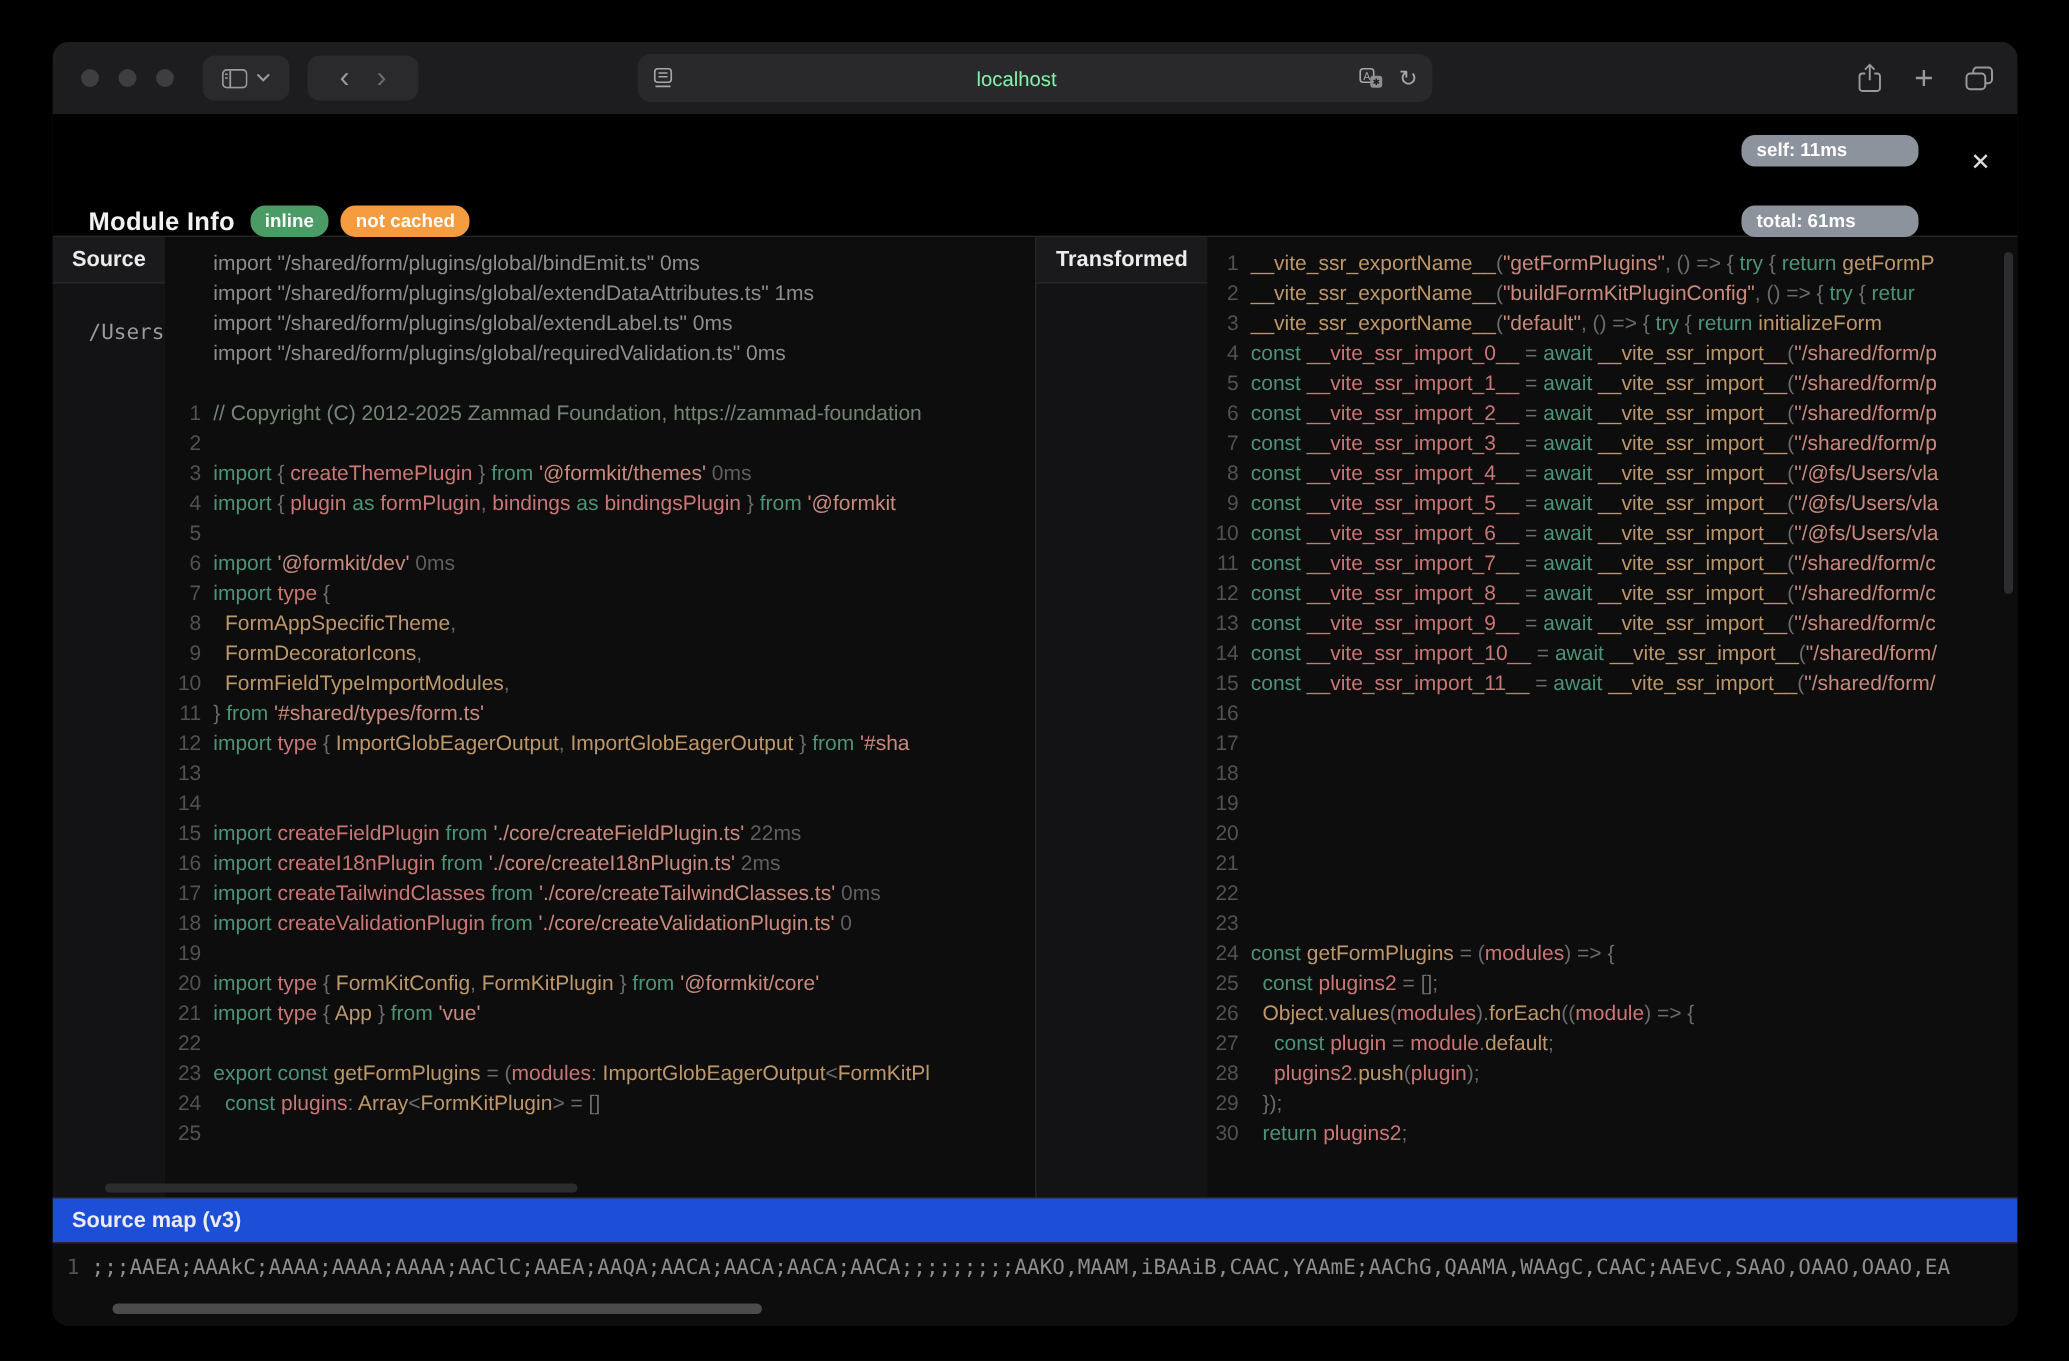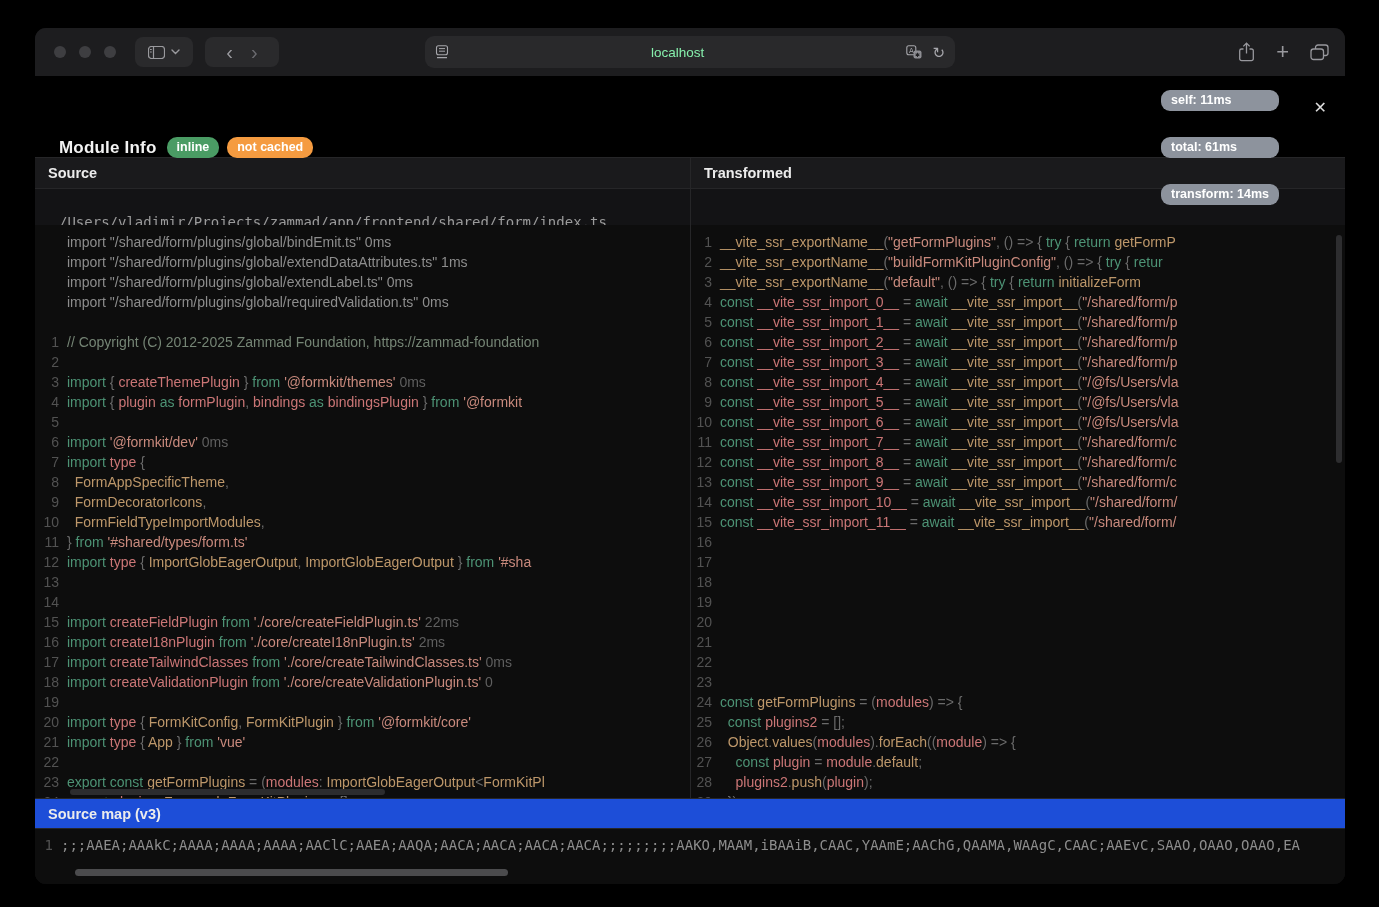--- a/index.html
+++ b/index.html
@@ -34,21 +34,21 @@
   .badge { border-radius:10px; padding:3px 10px 4px; font-size:12.5px; font-weight:700; color:#fff;text-align:center; }
   .timings { margin-left:auto; margin-right:42px; display:flex; gap:26px;flex-direction:column; }
   .pill { background:#8d939d; border-radius:9px; padding:3px 10px 4px;
           font-size:12.5px; font-weight:700; color:#fff; white-space:nowrap; }
   .close-btn { position:absolute; right:18px; top:22px; color:#dcdcdc; font-size:16px; }
   .mod-path { margin-top:9px; font-family:"DejaVu Sans Mono", monospace;
               font-size:14px; color:#9b9b9b; white-space:nowrap; }
 
   
   .panels { display:flex; height:641px; border-top:1px solid #262628; }
-  .panel { display:flex; flex-direction:column;gap:36px; }
+  .panel { display:flex; flex-direction:row; }
   .panel-src { width:655px; flex:none; }
   .panel-tf { flex:1; border-left:1px solid #262628; }
   .panel-head { height:31px; line-height:30px; padding:0 13px; background:#1a1a1c;
                 border-bottom:1px solid #262628; font-size:14.5px; font-weight:700; color:#ececec; }
   .code { position:relative; flex:1; background:#0d0d0d; overflow:hidden; padding-top:7px;
           font-family:Liberation Sans, sans-serif; font-size:14px; line-height:20px; }
   .cl { display:flex; height:20px; white-space:pre; }
   .ln { flex:none; text-align:right; color:#525252; }
   .panel-src .ln { width:24px; margin-right:8px; }
   .panel-tf .ln { width:21px; margin-right:8px; }
@@ -197,21 +197,21 @@
           <div class="cl"><span class="ln">14</span></div>
           <div class="cl"><span class="ln">15</span><span class="ct"><span class="tk-k">import </span><span class="tk-r">createFieldPlugin </span><span class="tk-k">from </span><span class="tk-s">'./core/createFieldPlugin.ts'</span><span class="tk-d"> 22ms</span></span></div>
           <div class="cl"><span class="ln">16</span><span class="ct"><span class="tk-k">import </span><span class="tk-r">createI18nPlugin </span><span class="tk-k">from </span><span class="tk-s">'./core/createI18nPlugin.ts'</span><span class="tk-d"> 2ms</span></span></div>
           <div class="cl"><span class="ln">17</span><span class="ct"><span class="tk-k">import </span><span class="tk-r">createTailwindClasses </span><span class="tk-k">from </span><span class="tk-s">'./core/createTailwindClasses.ts'</span><span class="tk-d"> 0ms</span></span></div>
           <div class="cl"><span class="ln">18</span><span class="ct"><span class="tk-k">import </span><span class="tk-r">createValidationPlugin </span><span class="tk-k">from </span><span class="tk-s">'./core/createValidationPlugin.ts'</span><span class="tk-d"> 0</span></span></div>
           <div class="cl"><span class="ln">19</span><span class="ct"></span></div>
           <div class="cl"><span class="ln">20</span><span class="ct"><span class="tk-k">import </span><span class="tk-r">type </span><span class="tk-p">{ </span><span class="tk-t">FormKitConfig</span><span class="tk-p">, </span><span class="tk-t">FormKitPlugin</span><span class="tk-p"> } </span><span class="tk-k">from </span><span class="tk-s">'@formkit/core'</span></span></div>
           <div class="cl"><span class="ln">21</span><span class="ct"><span class="tk-k">import </span><span class="tk-r">type </span><span class="tk-p">{ </span><span class="tk-t">App</span><span class="tk-p"> } </span><span class="tk-k">from </span><span class="tk-s">'vue'</span></span></div>
           <div class="cl"><span class="ln">22</span><span class="ct"></span></div>
           <div class="cl"><span class="ln">23</span><span class="ct"><span class="tk-k">export const </span><span class="tk-t">getFormPlugins</span><span class="tk-p"> = (</span><span class="tk-r">modules</span><span class="tk-p">: </span><span class="tk-t">ImportGlobEagerOutput</span><span class="tk-p">&lt;</span><span class="tk-t">FormKitPl</span></span></div>
-          <div class="cl"><span class="ln">24</span><span class="ct"><span class="tk-k">  const </span><span class="tk-r">plugins</span><span class="tk-p">: </span><span class="tk-t">Zammad</span><span class="tk-p">&lt;</span><span class="tk-t">FormKitPlugin</span><span class="tk-p">&gt; = []</span></span></div>
+          <div class="cl"><span class="ln">24</span><span class="ct"><span class="tk-k">  const </span><span class="tk-r">plugins</span><span class="tk-p">: </span><span class="tk-t">Array</span><span class="tk-p">&lt;</span><span class="tk-t">FormKitPlugin</span><span class="tk-p">&gt; = []</span></span></div>
           <div class="cl"><span class="ln">25</span><span class="ct"></span></div>
         </div>
       <div class="hthumb-src" style="position:absolute;"></div>
     </div>
     <div class="panel panel-tf">
       <div class="panel-head">Transformed</div>
       <div class="code">
       <div class="cl"><span class="ln">1</span><span class="ct"><span class="tk-t">__vite_ssr_exportName__</span><span class="tk-p">(</span><span class="tk-s">"getFormPlugins"</span><span class="tk-p">, () =&gt; { </span><span class="tk-k">try </span><span class="tk-p">{ </span><span class="tk-k">return </span><span class="tk-t">getFormP</span></span></div>
           <div class="cl"><span class="ln">2</span><span class="ct"><span class="tk-t">__vite_ssr_exportName__</span><span class="tk-p">(</span><span class="tk-s">"buildFormKitPluginConfig"</span><span class="tk-p">, () =&gt; { </span><span class="tk-k">try </span><span class="tk-p">{ </span><span class="tk-k">retur</span></span></div>
           <div class="cl"><span class="ln">3</span><span class="ct"><span class="tk-t">__vite_ssr_exportName__</span><span class="tk-p">(</span><span class="tk-s">"default"</span><span class="tk-p">, () =&gt; { </span><span class="tk-k">try </span><span class="tk-p">{ </span><span class="tk-k">return </span><span class="tk-t">initializeForm</span></span></div>
@@ -234,20 +234,21 @@
           <div class="cl"><span class="ln">20</span><span class="ct"></span></div>
           <div class="cl"><span class="ln">21</span><span class="ct"></span></div>
           <div class="cl"><span class="ln">22</span><span class="ct"></span></div>
           <div class="cl"><span class="ln">23</span><span class="ct"></span></div>
           <div class="cl"><span class="ln">24</span><span class="ct"><span class="tk-k">const </span><span class="tk-t">getFormPlugins</span><span class="tk-p"> = (</span><span class="tk-r">modules</span><span class="tk-p">) =&gt; {</span></span></div>
           <div class="cl"><span class="ln">25</span><span class="ct"><span class="tk-k">  const </span><span class="tk-r">plugins2</span><span class="tk-p"> = [];</span></span></div>
           <div class="cl"><span class="ln">26</span><span class="ct"><span class="tk-p">  </span><span class="tk-t">Object</span><span class="tk-p">.</span><span class="tk-t">values</span><span class="tk-p">(</span><span class="tk-r">modules</span><span class="tk-p">).</span><span class="tk-t">forEach</span><span class="tk-p">((</span><span class="tk-r">module</span><span class="tk-p">) =&gt; {</span></span></div>
           <div class="cl"><span class="ln">27</span><span class="ct"><span class="tk-k">    const </span><span class="tk-r">plugin</span><span class="tk-p"> = </span><span class="tk-r">module</span><span class="tk-p">.</span><span class="tk-t">default</span><span class="tk-p">;</span></span></div>
           <div class="cl"><span class="ln">28</span><span class="ct"><span class="tk-p">    </span><span class="tk-r">plugins2</span><span class="tk-p">.</span><span class="tk-t">push</span><span class="tk-p">(</span><span class="tk-r">plugin</span><span class="tk-p">);</span></span></div>
           <div class="cl"><span class="ln">29</span><span class="ct"><span class="tk-p">  });</span></span></div>
+          <div class="cl"><span class="ln">30</span><span class="ct"><span class="tk-k">  return </span><span class="tk-r">plugins2</span><span class="tk-p">;</span></span></div>
           <div class="vthumb-tf"></div>
         </div>
     </div>
   </div>
 
   <div class="sm-head">Source map (v3)</div>
   <div class="sm-body">
   <div class="cl"><span class="ln">1</span><span class="ct"><span class="tk-g">;;;AAEA;AAAkC;AAAA;AAAA;AAAA;AAClC;AAEA;AAQA;AACA;AACA;AACA;AACA;;;;;;;;;AAKO,MAAM,iBAAiB,CAAC,YAAmE;AAChG,QAAMA,WAAgC,CAAC;AAEvC,SAAO,OAAO,OAAO,EA</span></span></div>
       <div class="hthumb-sm"></div>
     </div>

